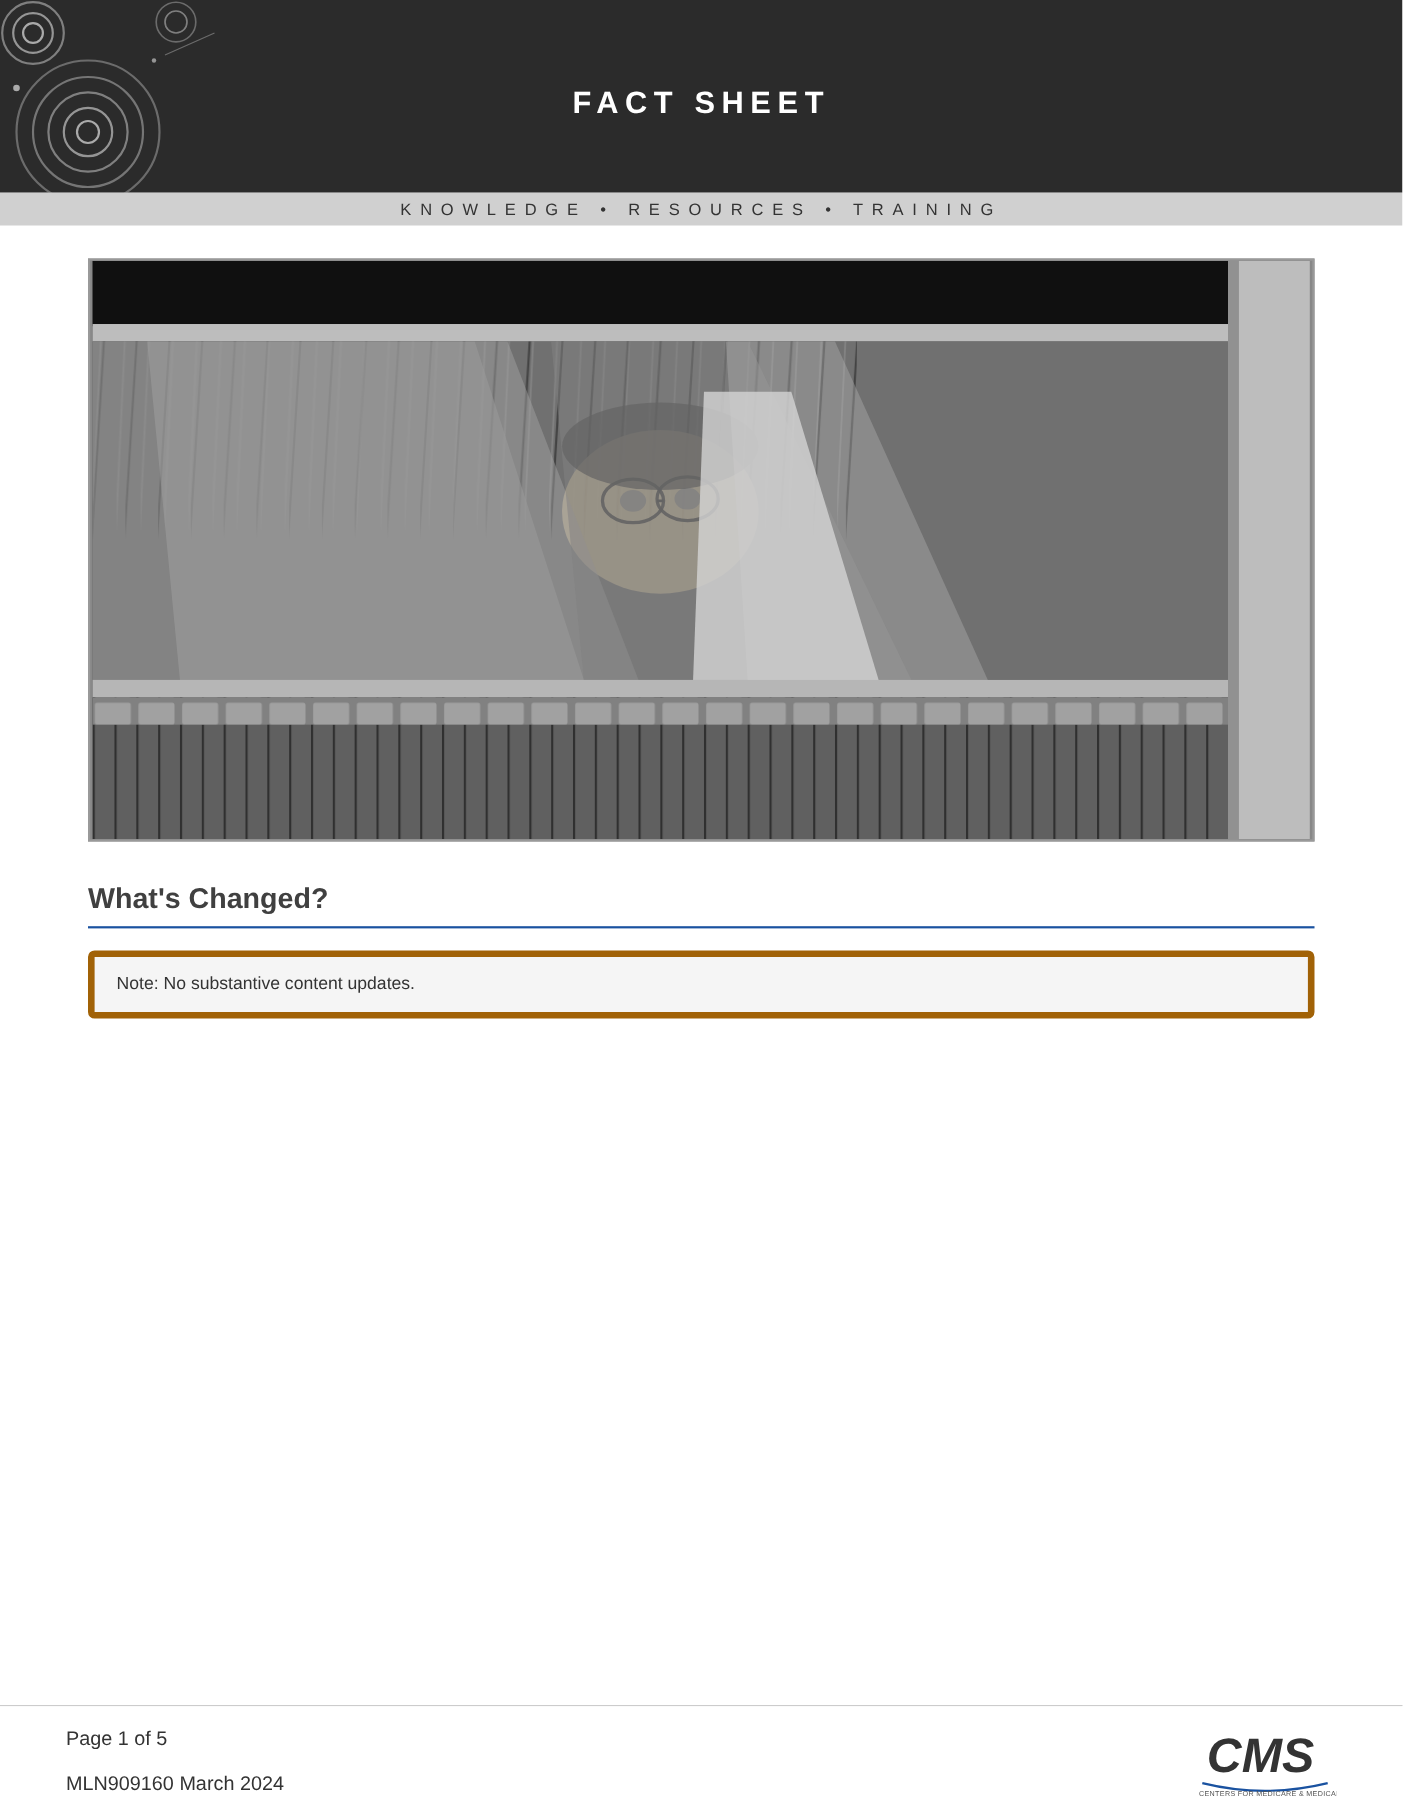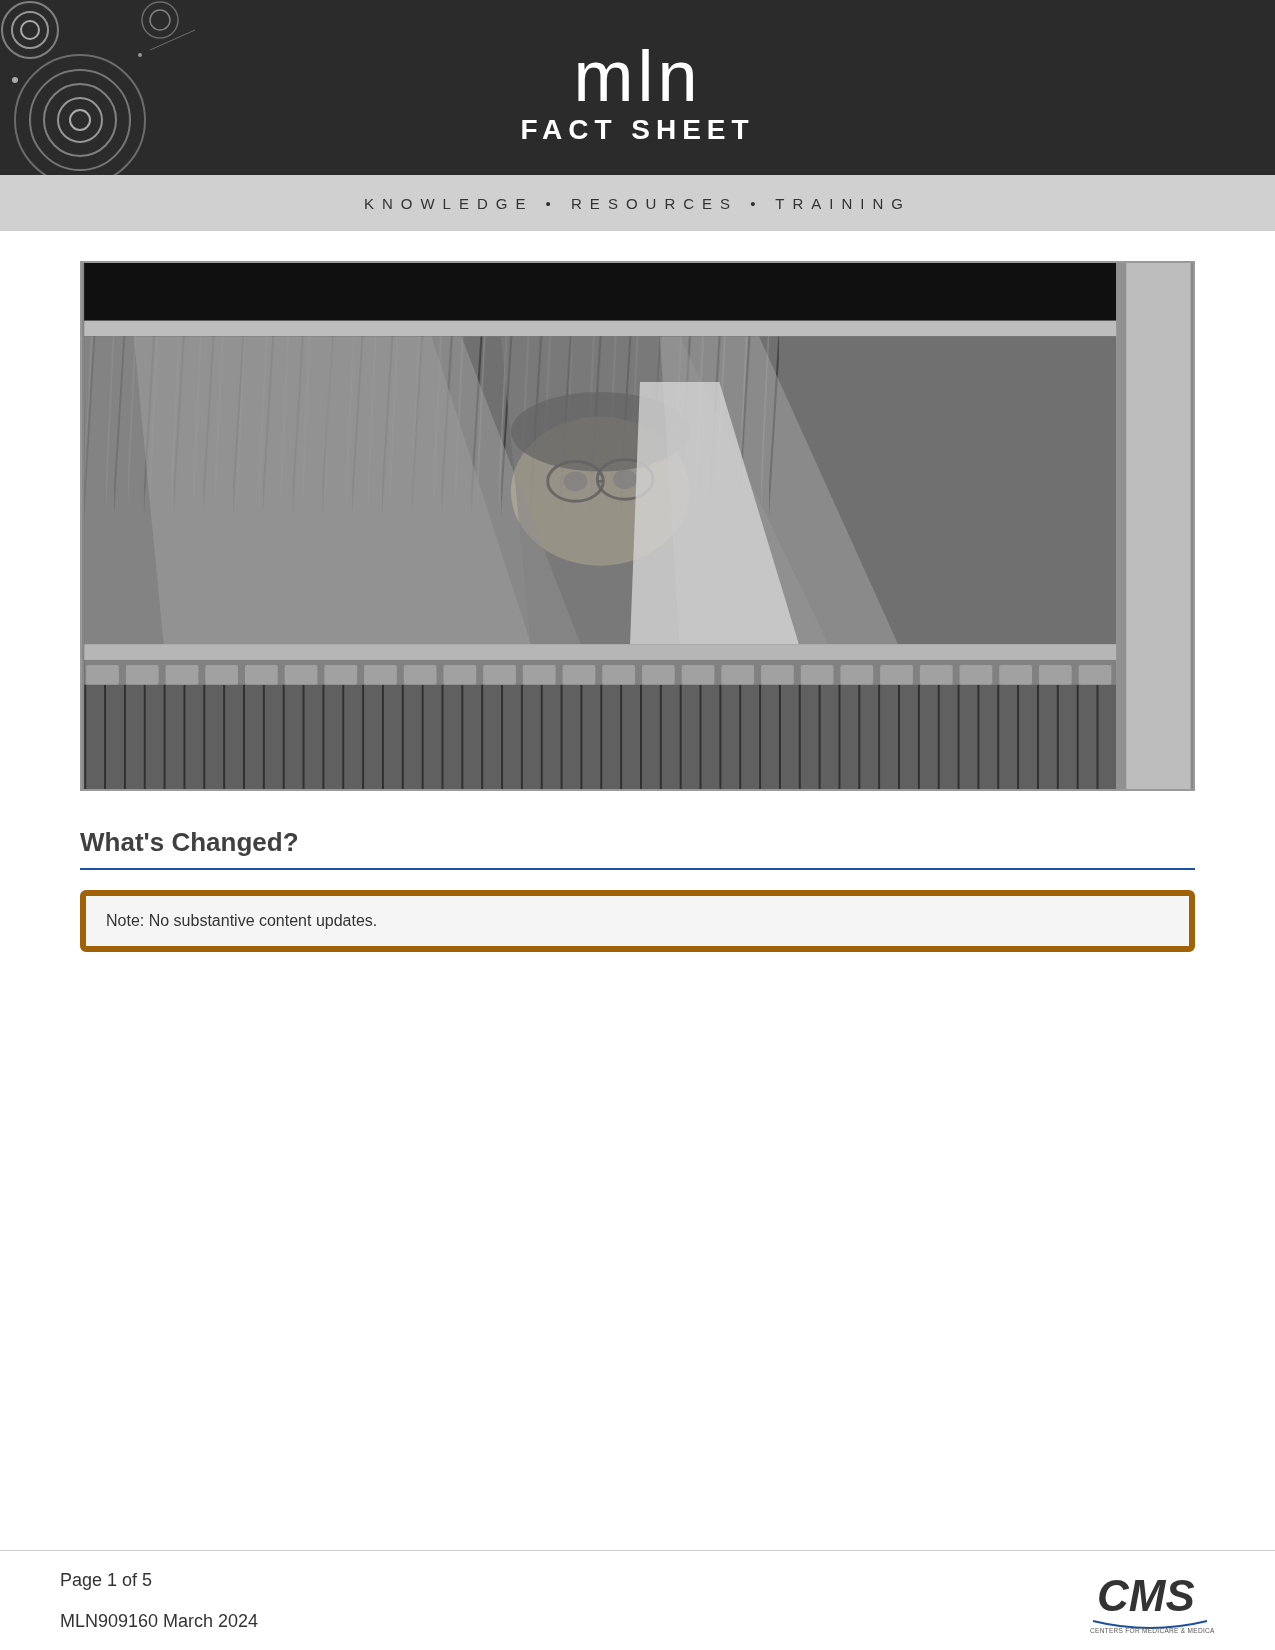--- a/index.html
+++ b/index.html
@@ -45,21 +45,21 @@
       font-size: 28px;
       font-weight: bold;
       letter-spacing: 6px;
       margin-top: 2px;
     }
 
     
     .krt-bar {
       background: #d0d0d0;
       width: 100%;
-      height: 56px;
+      height: 30px;
       display: flex;
       align-items: center;
       justify-content: center;
     }
 
     .krt-text {
       color: #333;
       font-size: 15px;
       letter-spacing: 8px;
       font-weight: normal;
@@ -191,21 +191,20 @@
       <circle cx="160" cy="20" r="18" fill="none" stroke="rgba(255,255,255,0.3)" stroke-width="1.5"></circle>
       <circle cx="160" cy="20" r="10" fill="none" stroke="rgba(255,255,255,0.4)" stroke-width="1.5"></circle>
 
       <circle cx="15" cy="80" r="3" fill="rgba(255,255,255,0.6)"></circle>
       <circle cx="140" cy="55" r="2" fill="rgba(255,255,255,0.5)"></circle>
       <line x1="150" y1="50" x2="195" y2="30" stroke="rgba(255,255,255,0.3)" stroke-width="1"></line>
     </svg>
   </div>
 
   <div class="header-logo-area">
-    <div class="mln-logo">mln</div>
     <div class="fact-sheet-text">FACT SHEET</div>
   </div>
 </div>
 
 <div class="krt-bar">
   <span class="krt-text">KNOWLEDGE  •  RESOURCES  •  TRAINING</span>
 </div>
 
 <div class="main-content">
 

